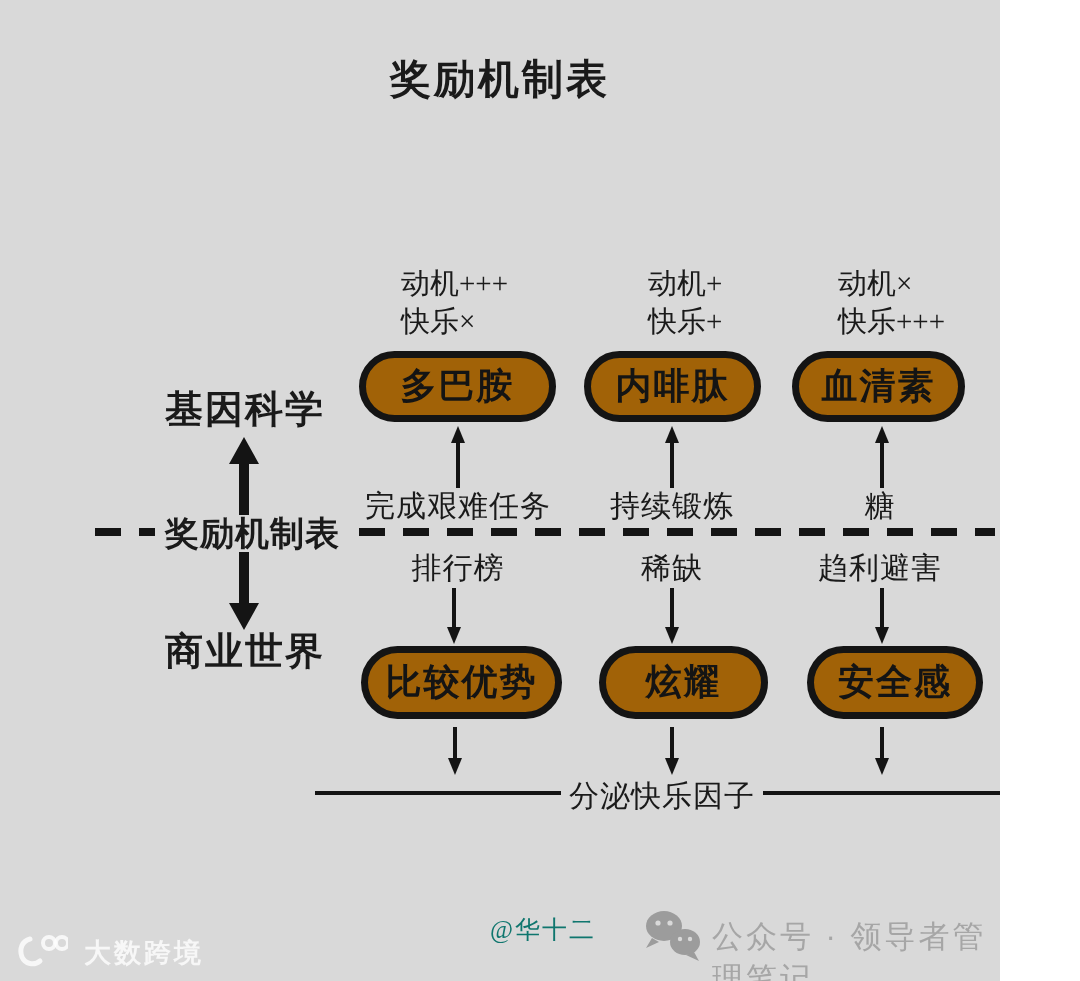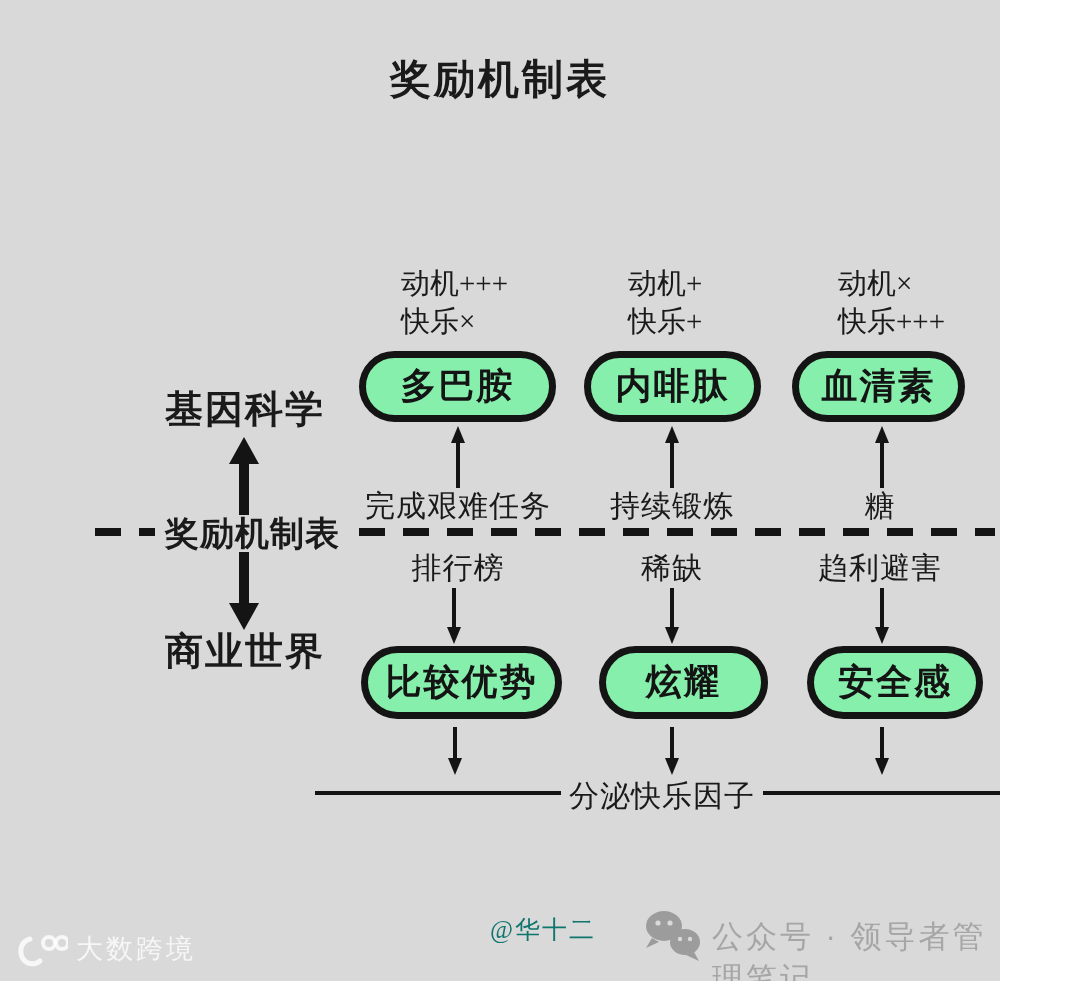--- a/index.html
+++ b/index.html
@@ -11,26 +11,26 @@
     color:#1a1a1a;
     overflow:hidden;
   }
   .title {
     position:absolute; top:52px; left:0; width:100%;
     text-align:center; font-size:41px; font-weight:bold; letter-spacing:3px;
   }
   .col-head { position:absolute; top:264px; font-size:29px; line-height:38px;margin-left:8px; }
   .col-head span { display:block; }
   .head-1 { left:393px; }
-  .head-2 { left:620px; }
+  .head-2 { left:640px; }
   .head-3 { left:830px; }
 
   .pill {
     position:absolute;
-    background:#86efac;
+    background:#a16207;
     border:7px solid #141414;
     border-radius:38px;
     box-sizing:border-box;
     display:flex; align-items:center; justify-content:center;
     font-size:36px; font-weight:bold; letter-spacing:2px;
     color:#141414;
   }
   .row-top { top:351px; height:71px; }
   .row-bot { top:646px; height:73px; }
   .pill-1 { left:359px; width:197px; }
@@ -81,24 +81,24 @@
     font-size:25px; letter-spacing:2px; color:#0f766e;
   }
   .footer-icon { position:absolute; top:906px; left:641px; }
   .footer-account {
     position:absolute; top:916px; left:712px;
     font-family:"Liberation Sans","DejaVu Sans",sans-serif;
     font-size:31px; letter-spacing:3px; color:#a6a6a6;
   }
   .watermark {
     position:absolute; top:931px; left:16px;
-    display:flex; align-items:flex-start; gap:8px;
+    display:flex; align-items:flex-end; gap:16px;
     color:rgba(255,255,255,0.78);
     font-family:"Liberation Sans","DejaVu Sans",sans-serif;
-    font-size:27px; font-weight:normal; letter-spacing:3px;
+    font-size:27px; font-weight:bold; letter-spacing:3px;
   }
 </style>
 </head>
 <body>
 
 <div class="canvas">
 
   <div class="title">奖励机制表</div>
 
   <div class="col-head head-1">

